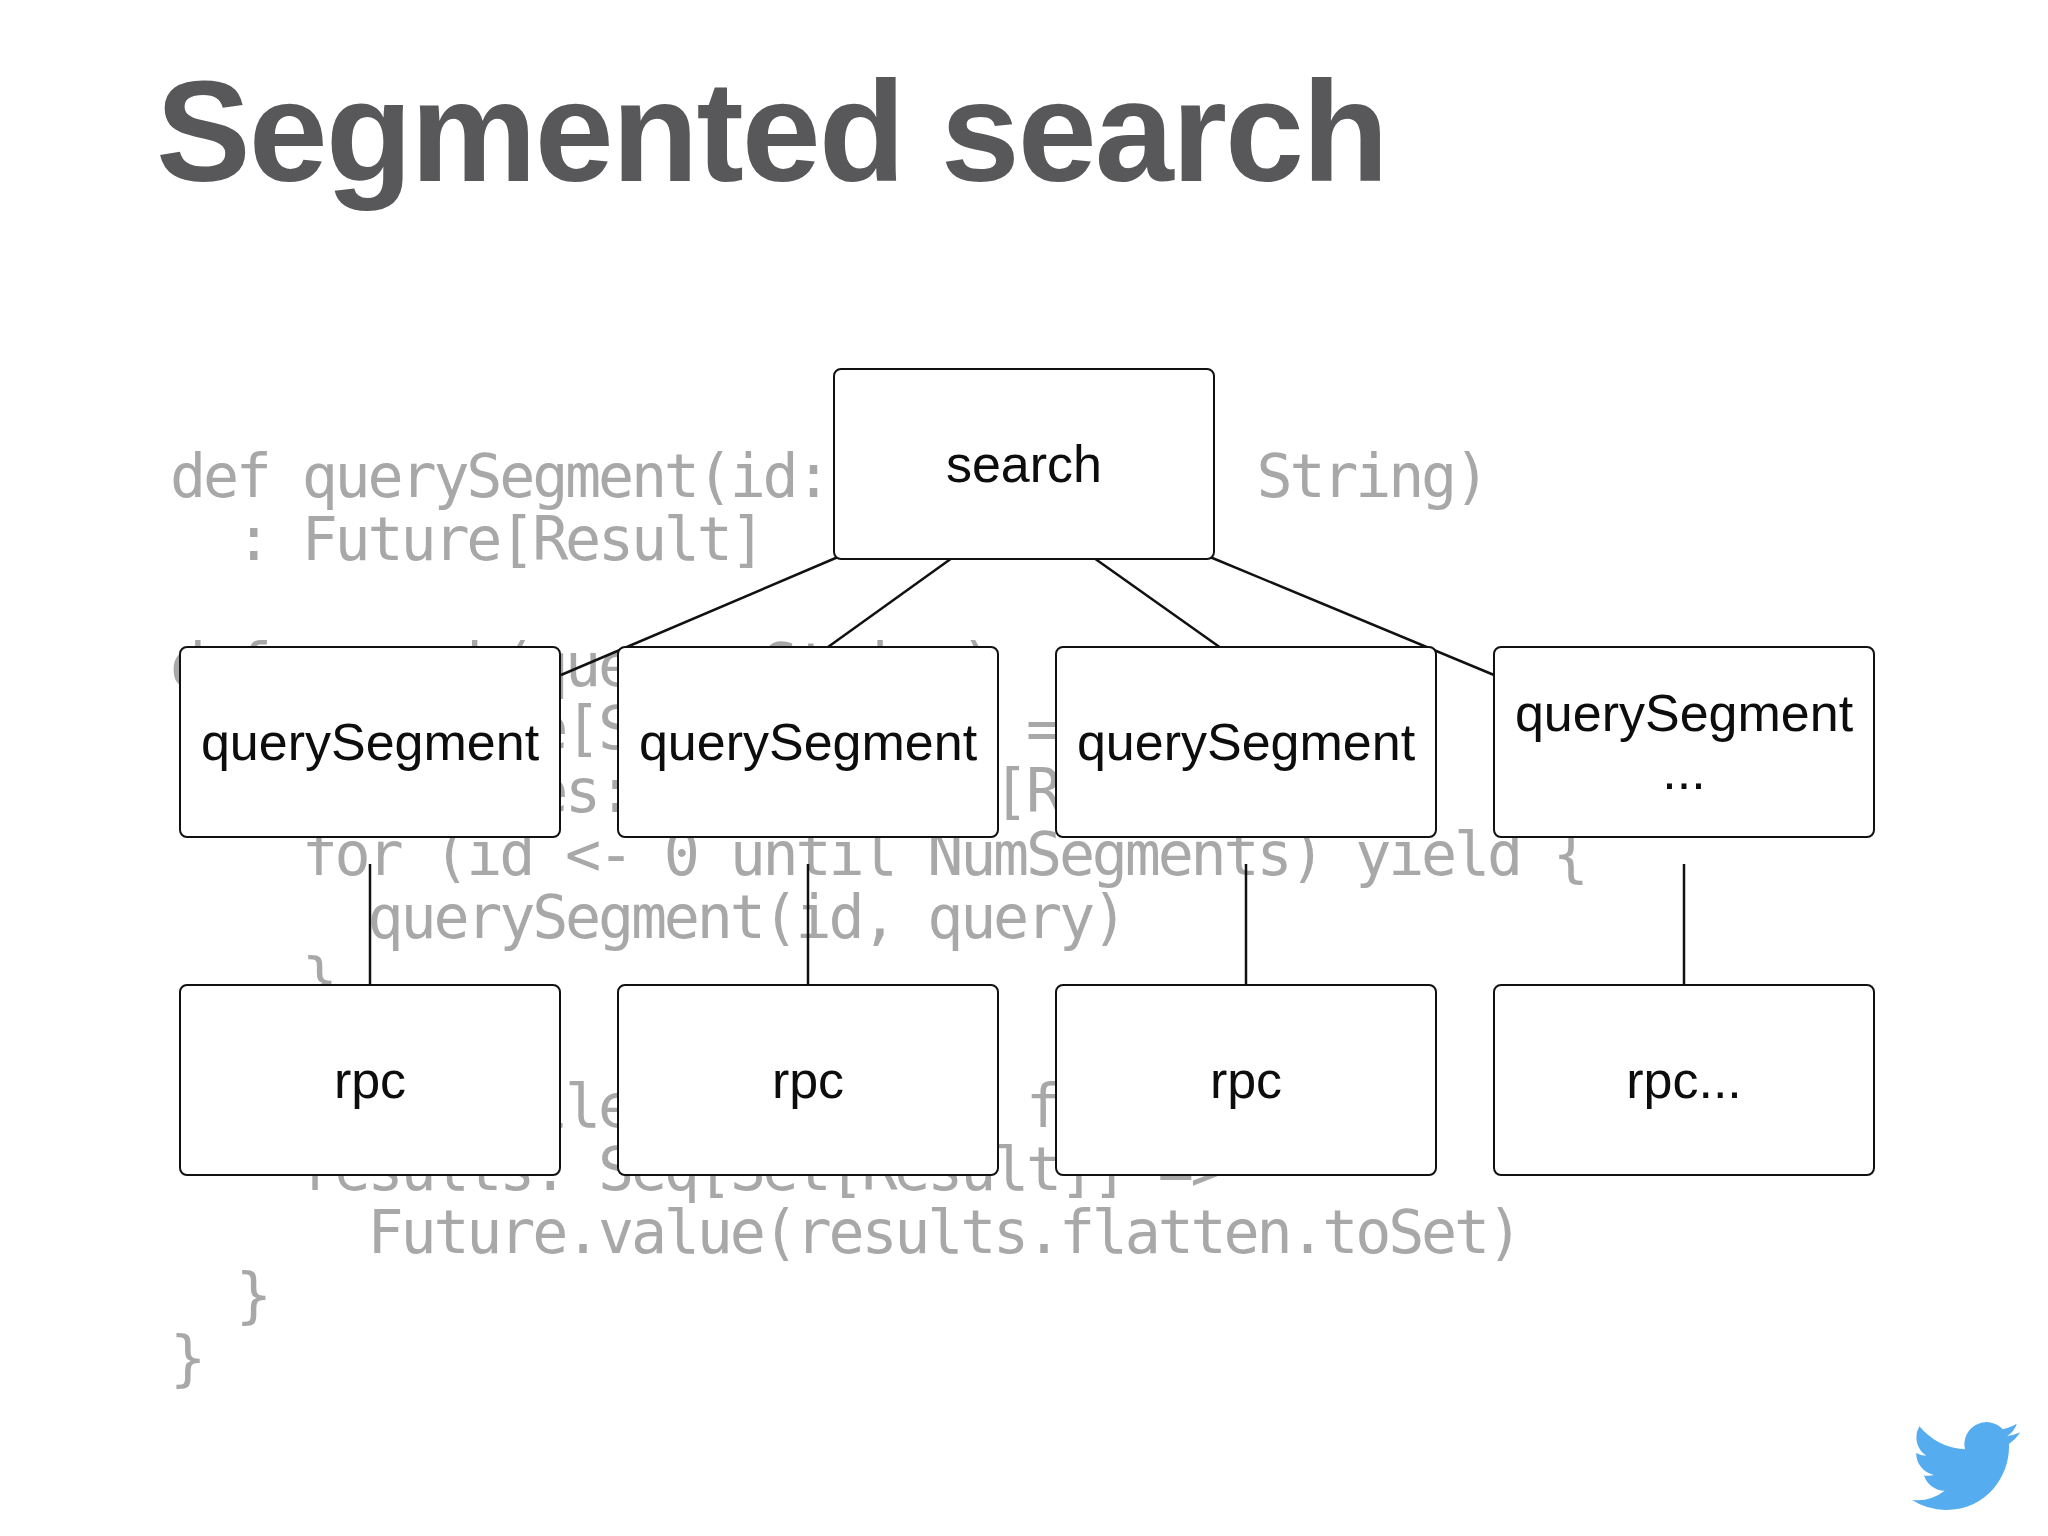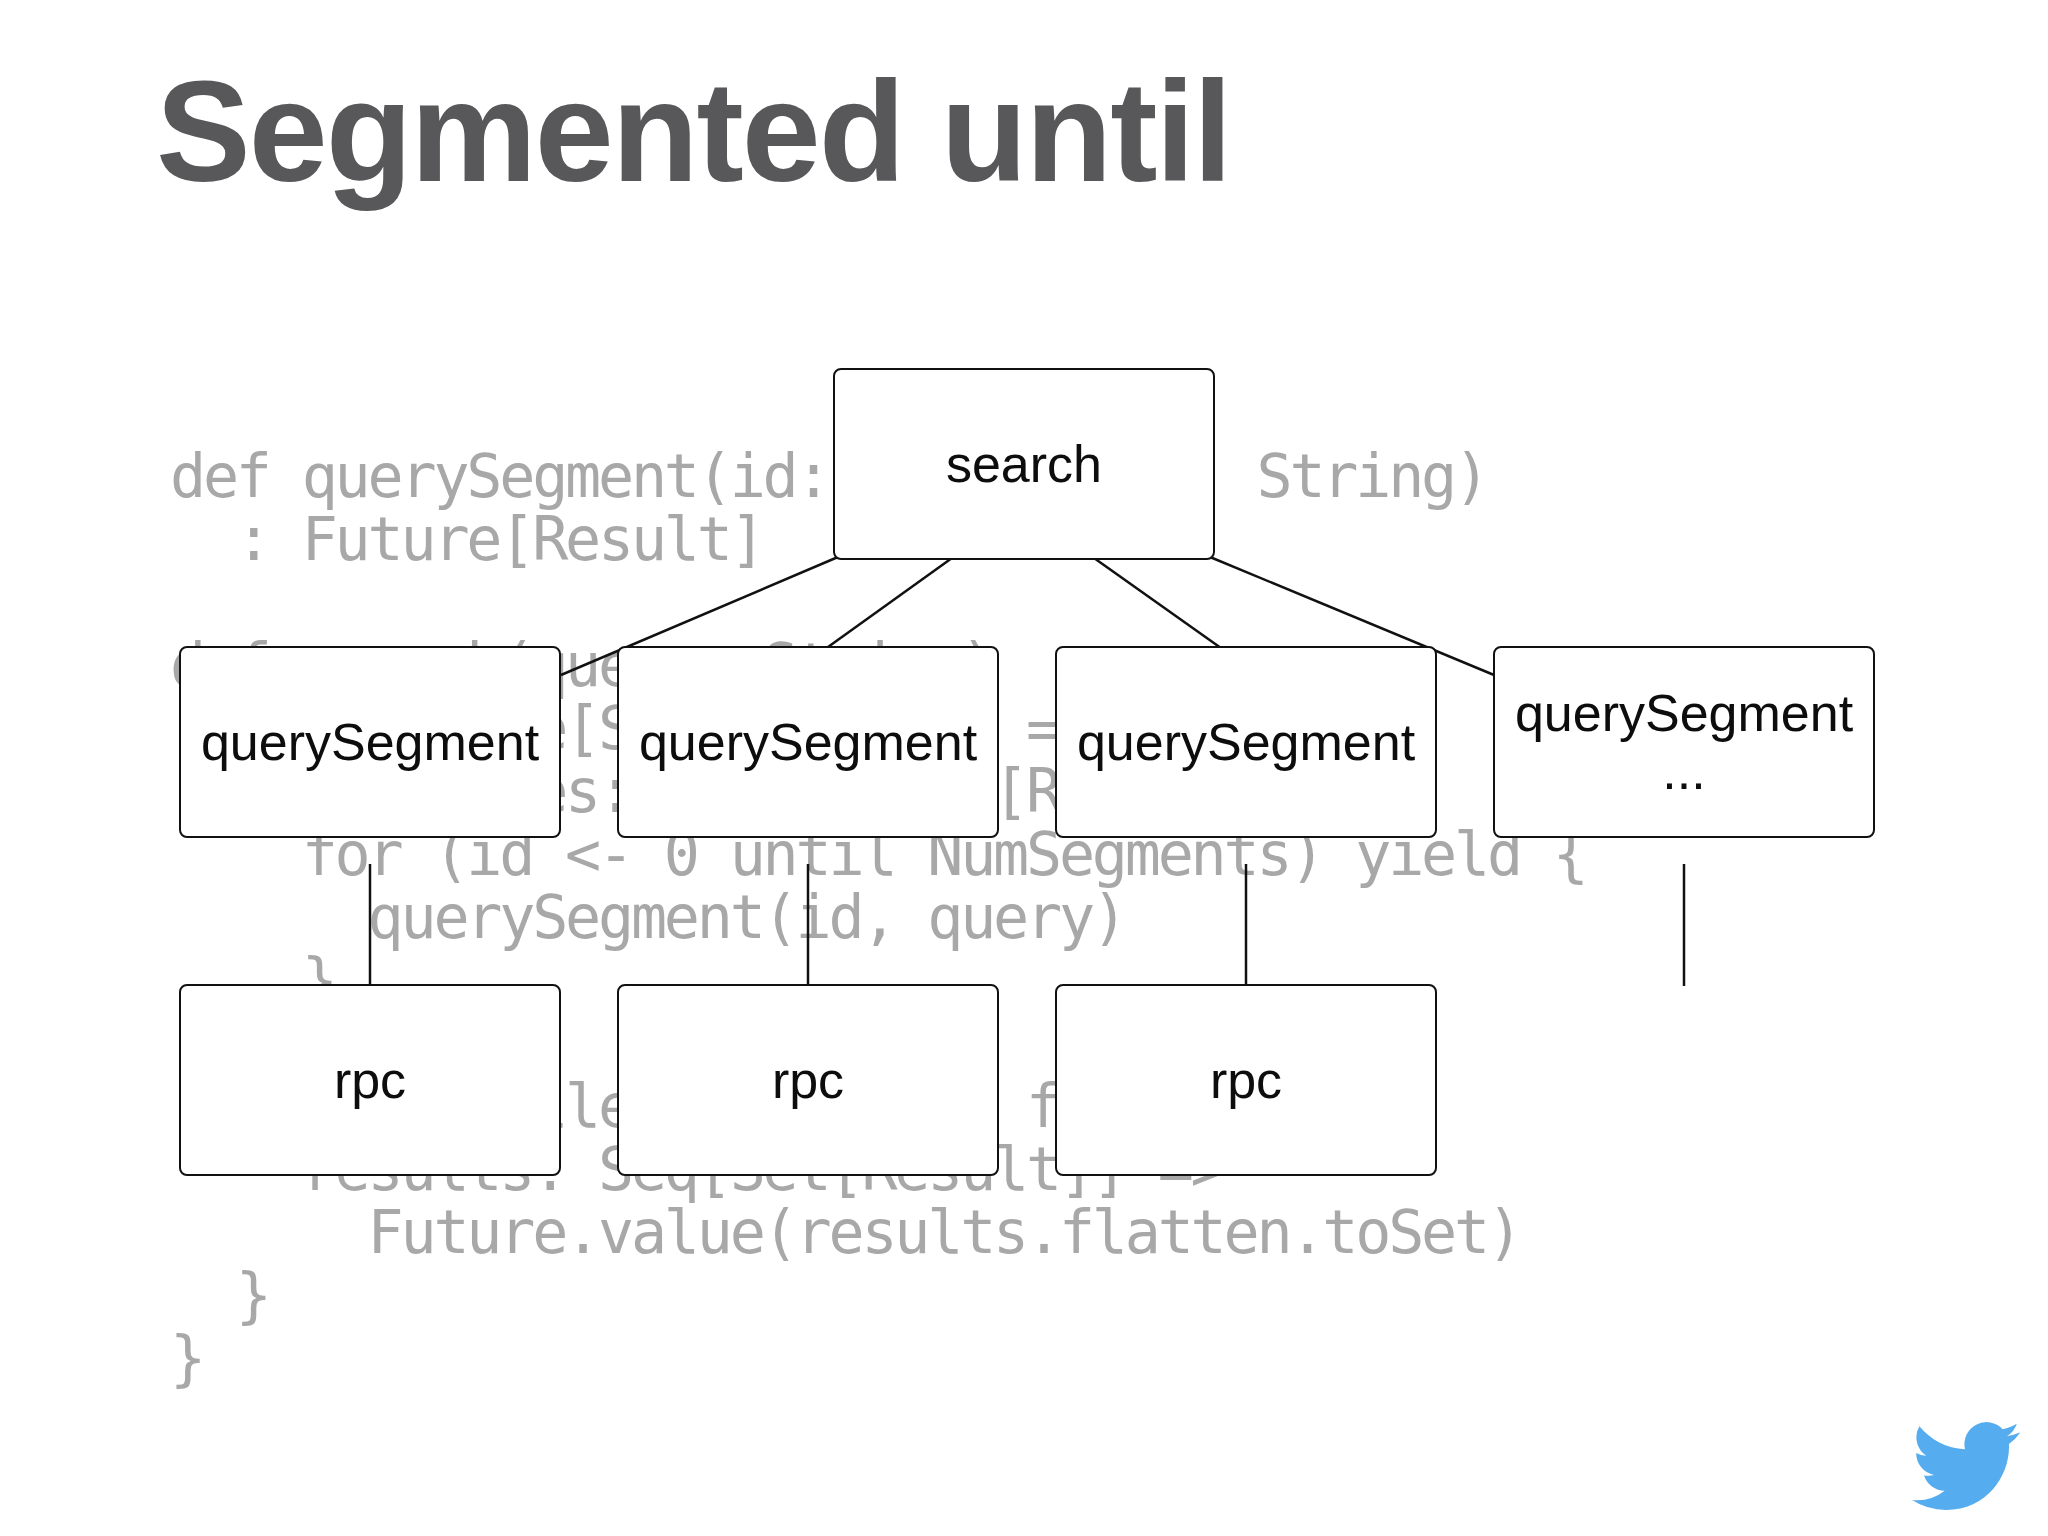--- a/index.html
+++ b/index.html
@@ -34,21 +34,21 @@
   .row3 { top:984px; }
   .c1 { left:179px; } .c2 { left:617px; } .c3 { left:1055px; } .c4 { left:1493px; }
   #box-search { left:833px; top:368px; }
   #twitter-logo { position:absolute; left:1912px; top:1412px; width:108px; height:108px; }
 </style>
 </head>
 <body>
 
 <div id="slide">
 
-  <h1 id="title">Segmented until</h1>
+  <h1 id="title">Segmented search</h1>
 
   <pre id="code"><div class="cl">def querySegment(id: Int, query: String)</div><div class="cl">  : Future[Result]</div><div class="cl"></div><div class="cl">def search(query: String)</div><div class="cl">    : Future[Set[Result]] = {</div><div class="cl">      queries: Seq[Future[Result]] =</div><div class="cl">    for (id &lt;- 0 until NumSegments) yield {</div><div class="cl">      querySegment(id, query)</div><div class="cl">    }</div><div class="cl"></div><div class="cl">  Future.collect(queries) flatMap {</div><div class="cl">    results: Seq[Set[Result]] =&gt;</div><div class="cl">      Future.value(results.flatten.toSet)</div><div class="cl">  }</div><div class="cl">}</div></pre>
 
   <svg id="edges" viewBox="0 0 2048 1536" xmlns="http://www.w3.org/2000/svg">
     <line x1="838" y1="557" x2="561" y2="675"></line>
     <line x1="952" y1="558" x2="789" y2="675"></line>
     <line x1="1094" y1="558" x2="1259" y2="675"></line>
     <line x1="1210" y1="557" x2="1494" y2="675"></line>
     <line x1="370" y1="864" x2="370" y2="986"></line>
     <line x1="808" y1="864" x2="808" y2="986"></line>
@@ -76,18 +76,21 @@
 
   <div class="box row3 c1">
     <span>rpc</span>
   </div>
   <div class="box row3 c2">
     <span>rpc</span>
   </div>
   <div class="box row3 c3">
     <span>rpc</span>
   </div>
+  <div class="box row3 c4">
+    <span>rpc...</span>
+  </div>
 
   <svg id="twitter-logo" viewBox="0 0 24 24" xmlns="http://www.w3.org/2000/svg">
     <path fill="#55acee" d="M23.953 4.57a10 10 0 01-2.825.775 4.958 4.958 0 002.163-2.723c-.951.555-2.005.959-3.127 1.184a4.92 4.92 0 00-8.384 4.482C7.69 8.095 4.067 6.13 1.64 3.162a4.822 4.822 0 00-.666 2.475c0 1.71.87 3.213 2.188 4.096a4.904 4.904 0 01-2.228-.616v.06a4.923 4.923 0 003.946 4.827 4.996 4.996 0 01-2.212.085 4.936 4.936 0 004.604 3.417 9.867 9.867 0 01-6.102 2.105c-.39 0-.779-.023-1.17-.067a13.995 13.995 0 007.557 2.209c9.053 0 13.998-7.496 13.998-13.985 0-.21 0-.42-.015-.63A9.935 9.935 0 0024 4.59z"></path>
   </svg>
 
 </div>
 
 </body></html>

